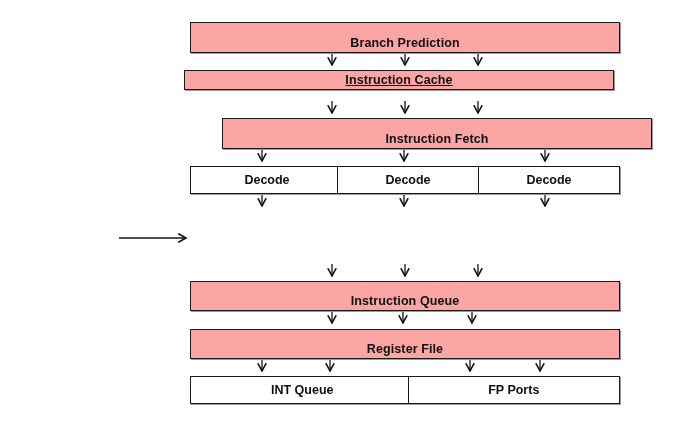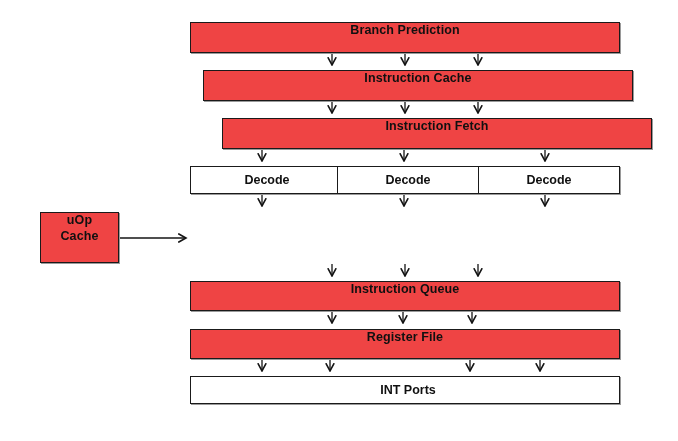--- a/index.html
+++ b/index.html
@@ -16,25 +16,25 @@
   }
   #diagram {
     position: absolute;
     left: 0; top: 0;
     width: 678px;
     height: 441px;
   }
   .box {
     position: absolute;
     box-sizing: border-box;
-    background: #ef4444;
+    background: #fca5a5;
     border: 1px solid #1a1a1a;
     box-shadow: 1px 1px 0 0 #9a9a9a;
     display: flex;
-    align-items: flex-start;
+    align-items: flex-end;
     justify-content: center;
     color: #101010;
     font-weight: bold;
     font-size: 12.5px;
     letter-spacing: 0.1px;
     line-height: 1.25;
     text-align: center;
     white-space: pre-line;
   }
   .split-box {
@@ -114,21 +114,21 @@
       <path d="M540,359 L540,371"></path>
     </g>
 
     <path d="M119,238 L186,238" stroke="#141414" stroke-width="1.3" fill="none" marker-end="url(#ahr)"></path>
   </svg>
 
   <div class="box" style="left:190px; top:22px; width:430px; height:31px;">
     <span>Branch Prediction</span>
   </div>
 
-  <div class="box" style="left:203px; top:70px; width:430px; height:31px;">
+  <div class="box" style="left:184px; top:70px; width:430px; height:20px;text-decoration:underline;">
     <span>Instruction Cache</span>
   </div>
 
   <div class="box" style="left:190px; top:118px; width:430px; height:31px;margin-left:32px;">
     <span>Instruction Fetch</span>
   </div>
 
   <div class="split-box" style="left:190px; top:166px; width:430px; height:28px;">
     <div class="split-cell">
       <span>Decode</span>
@@ -145,22 +145,21 @@
   <div class="box" style="left:190px; top:329px; width:430px; height:30px;">
     <span>Register File</span>
   </div>
 
   <div class="box" style="left:190px; top:281px; width:430px; height:30px;">
     <span>Instruction Queue</span>
   </div>
 
   <div class="split-box" style="left:190px; top:376px; width:430px; height:28px;">
     <div class="split-cell">
-      <span>INT Ports</span>
+      <span>INT Queue</span>
+    </div>
+    <div class="split-cell">
+      <span>FP Ports</span>
     </div>
   </div>
 
-  <div class="box" style="left:40px; top:212px; width:79px; height:51px;">
-    <span>uOp
-Cache</span>
-  </div>
 
 </div>
 
 </body></html>

